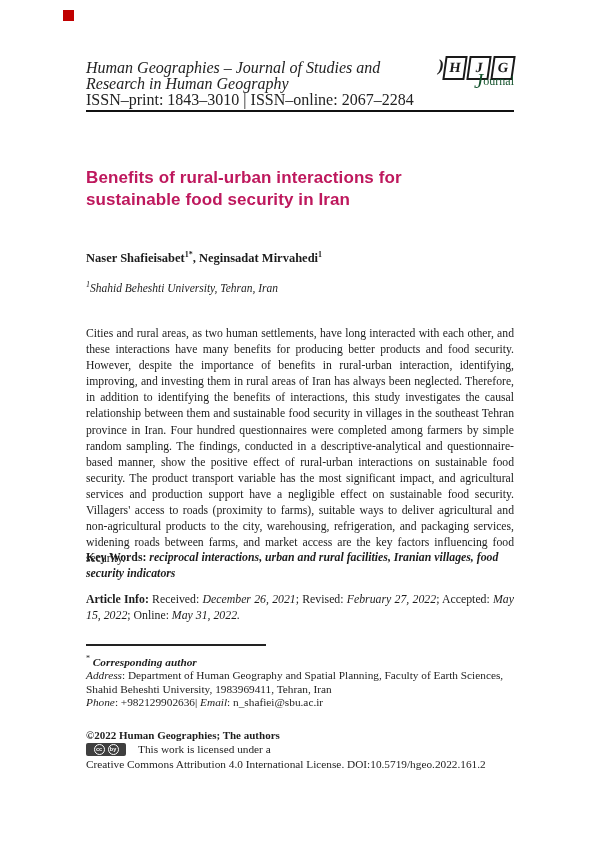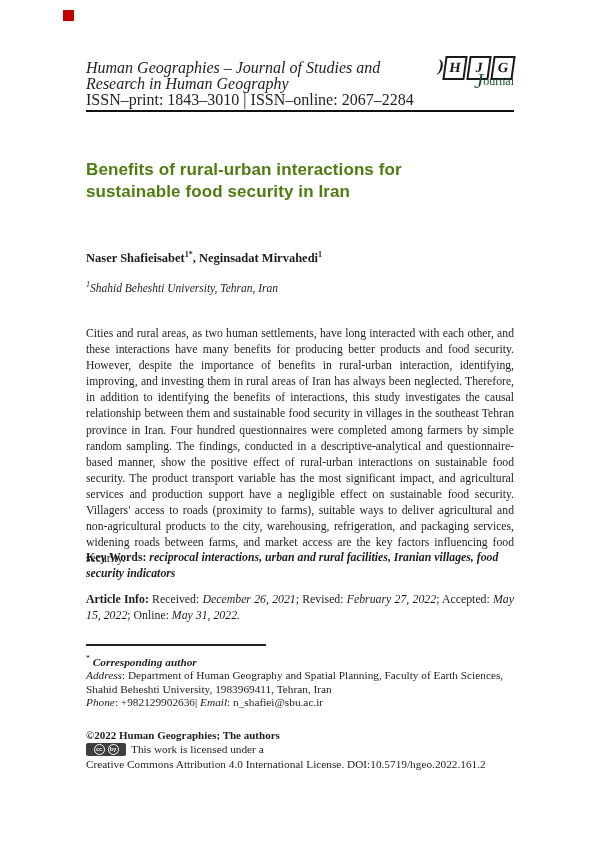--- a/index.html
+++ b/index.html
@@ -17,41 +17,41 @@
   .logo-row{display:flex;align-items:flex-start;}
   .logo-paren{font-size:17px;font-weight:bold;transform:skewX(-10deg);margin-right:-2px;line-height:20px;}
   .logo-box{
     width:19px;height:20px;border:2px solid #1a1a1a;transform:skewX(-8deg);
     display:flex;align-items:center;justify-content:center;
     font-weight:bold;font-size:14px;margin-left:2px;background:#fff;color:#1a1a1a;
   }
   .logo-journal{position:absolute;right:0px;top:18px;font-size:12px;color:#14532d;white-space:nowrap;}
   .logo-bigj{font-style:italic;font-size:21px;line-height:10px;vertical-align:-3px;}
   
-  .title{position:absolute;left:86px;top:159px;width:402px;font-family:"Liberation Sans",sans-serif;
-         font-weight:bold;font-size:17px;line-height:21.5px;color:#4d7c0f;letter-spacing:.1px;}
+  .title{position:absolute;left:86px;top:167px;width:402px;font-family:"Liberation Sans",sans-serif;
+         font-weight:bold;font-size:17px;line-height:21.5px;color:#be185d;letter-spacing:.1px;}
   .authors{position:absolute;left:86px;top:250px;width:428px;font-weight:bold;font-size:12.5px;}
   .authors sup,.affil sup,.fn sup{font-size:8px;}
   .affil{position:absolute;left:86px;top:280px;width:428px;font-style:italic;font-size:11.5px;}
   
   .abstract{position:absolute;left:86px;top:326px;width:428px;font-size:11.7px;line-height:16.1px;
             text-align:justify;color:#1c1c1c;}
   
   .keywords{position:absolute;left:86px;top:549px;width:428px;font-size:11.8px;line-height:16px;font-weight:bold;}
   .keywords .kw{font-style:italic;}
   
   .article-info{position:absolute;left:86px;top:591px;width:428px;font-size:11.8px;line-height:16px;text-align:justify;}
   .article-info .b{font-weight:bold;}
   
   .fn-rule{position:absolute;left:86px;top:644px;width:180px;height:2px;background:#222;}
   .fn{position:absolute;left:86px;top:652px;width:428px;font-size:11.3px;line-height:13.4px;}
   .fn .bi{font-weight:bold;font-style:italic;}
   .copyright{position:absolute;left:86px;top:729px;width:428px;font-size:11px;font-weight:bold;}
   .license{position:absolute;left:86px;top:742px;width:440px;font-size:11.3px;line-height:15px;}
-  .license-line1{display:flex;align-items:center;gap:5px;}
+  .license-line1{display:flex;align-items:center;gap:12px;}
   .cc-badge{display:inline-flex;align-items:center;justify-content:center;gap:3px;
             width:40px;height:13px;background:#3f3f3f;border-radius:2px;flex:0 0 auto;}
   .cc-circle{width:9px;height:9px;border:1px solid #fff;border-radius:50%;color:#fff;
              font-size:5.5px;line-height:8px;text-align:center;font-family:"Liberation Sans",sans-serif;
              font-weight:bold;}
 </style>
 </head>
 <body>
 
 <div class="page">

